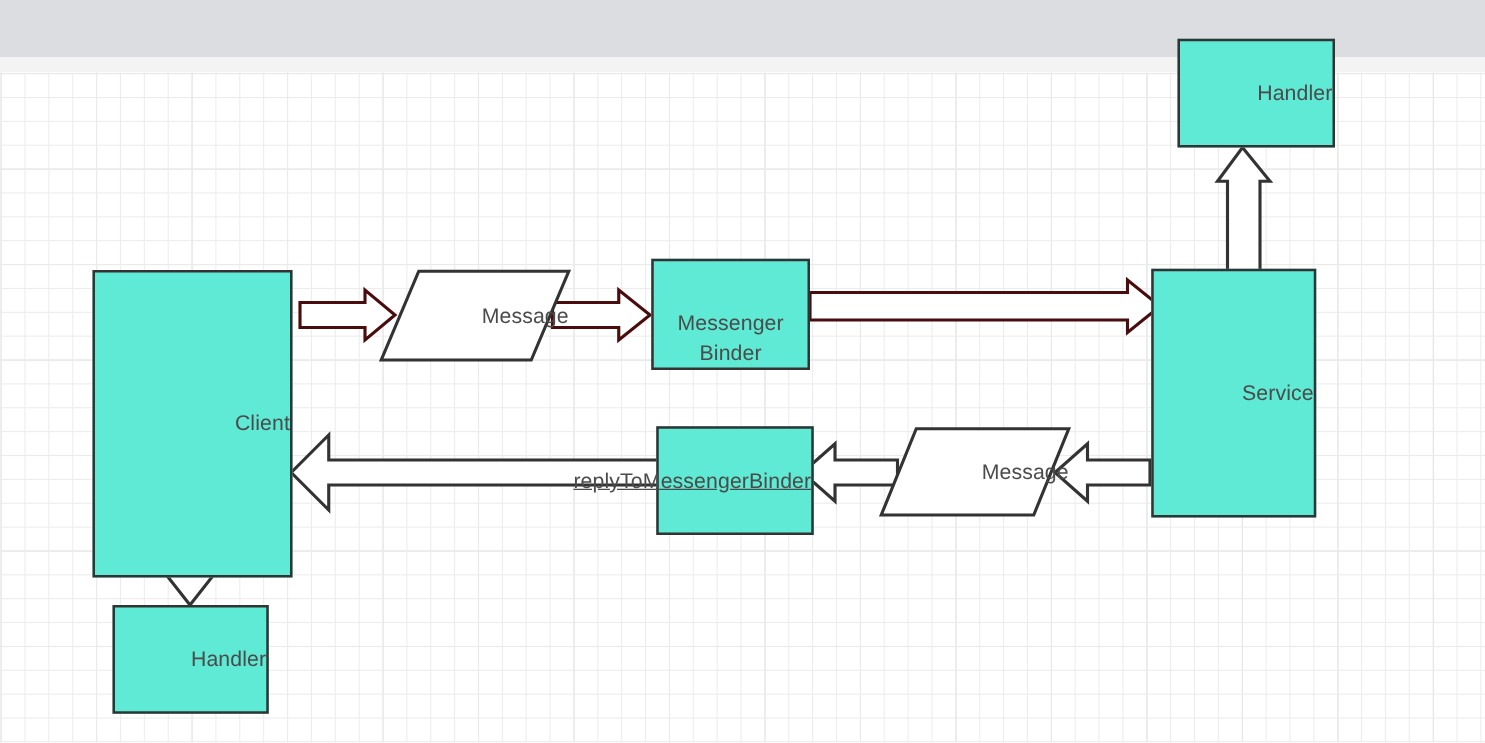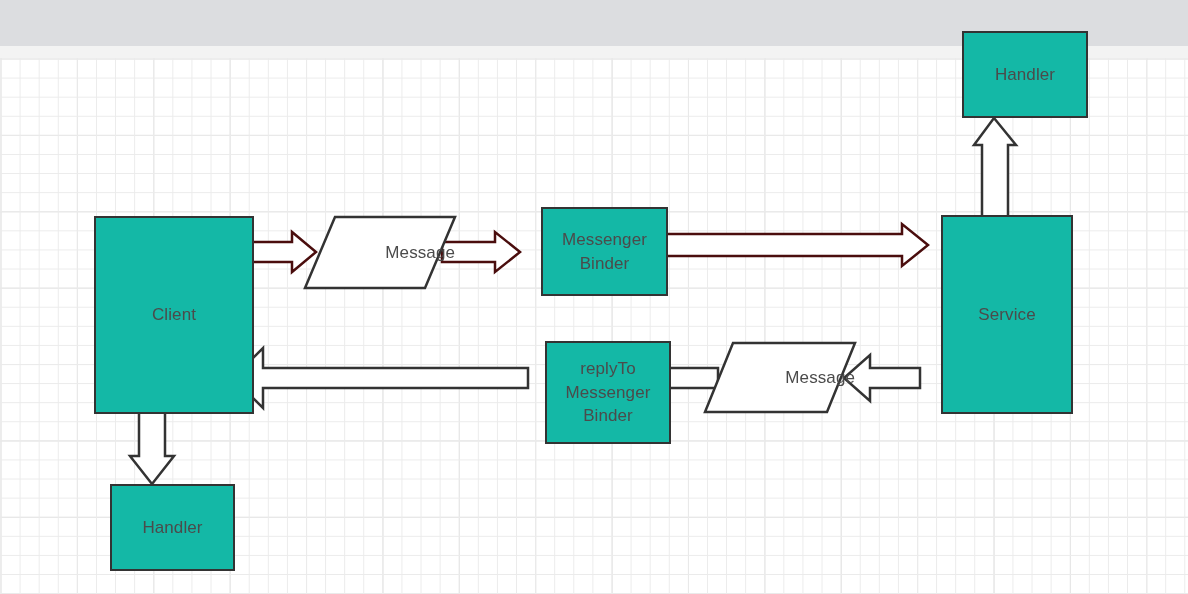--- a/index.html
+++ b/index.html
@@ -52,31 +52,30 @@
   
   .layer {
     position: absolute;
     left: 0; top: 0;
     width: 1188px;
     height: 594px;
   }
   .node {
     position: absolute;
     box-sizing: border-box;
-    background: #14b8a6;
+    background: #5eead4;
     border: 2.5px solid #333333;
     display: flex;
     align-items: center;
-    justify-content: center;
+    justify-content: flex-end;
     text-align: center;
     color: #4b4b4b;
     font-size: 17px;
     line-height: 1.38;
     letter-spacing: 0.1px;
-    margin-left: 20px;
   }
   .node span { display: block; }
   svg.shape {
     position: absolute;
     overflow: visible;
     pointer-events: none;
   }
   .para-label {
     position: absolute;
     display: flex;
@@ -120,21 +119,21 @@
 
     <polygon points="994,118 1016,145 1008,145 1008,218 982,218 982,145 974,145" fill="#ffffff" stroke="#333333" stroke-width="2.5" stroke-linejoin="miter"></polygon>
 
     <polygon points="152,484 130,456 139,456 139,412 165,412 165,456 174,456" fill="#ffffff" stroke="#333333" stroke-width="2.5" stroke-linejoin="miter"></polygon>
 
     <polygon points="335,217 455,217 425,288 305,288" fill="#ffffff" stroke="#333333" stroke-width="2.5" stroke-linejoin="miter"></polygon>
 
     <polygon points="733,343 855,343 827,412 705,412" fill="#ffffff" stroke="#333333" stroke-width="2.5" stroke-linejoin="miter"></polygon>
   </svg>
 
-  <div class="node" style="left:74px; top:216px; width:160px; height:198px;">
+  <div class="node" style="left:74px; top:216px; width:160px; height:246px;">
     <span>Client</span>
   </div>
 
   <div class="para-label" style="left:305px; top:217px; width:150px; height:71px;">
     <span>Message</span>
   </div>
 
   <div class="node" style="left:521px; top:207px; width:127px; height:89px; flex-direction:column;">
     <span>Messenger</span>
     <span>Binder</span>
@@ -145,21 +144,21 @@
   </div>
 
   <div class="node" style="left:942px; top:31px; width:126px; height:87px;">
     <span>Handler</span>
   </div>
 
   <div class="node" style="left:90px; top:484px; width:125px; height:87px;">
     <span>Handler</span>
   </div>
 
-  <div class="node" style="left:525px; top:341px; width:126px; height:103px; flex-direction:column;">
+  <div class="node" style="left:525px; top:341px; width:126px; height:87px; flex-direction:row;text-decoration:underline;">
     <span>replyTo</span>
     <span>Messenger</span>
     <span>Binder</span>
   </div>
 
   <div class="para-label" style="left:705px; top:343px; width:150px; height:69px;">
     <span>Message</span>
   </div>
 
 

